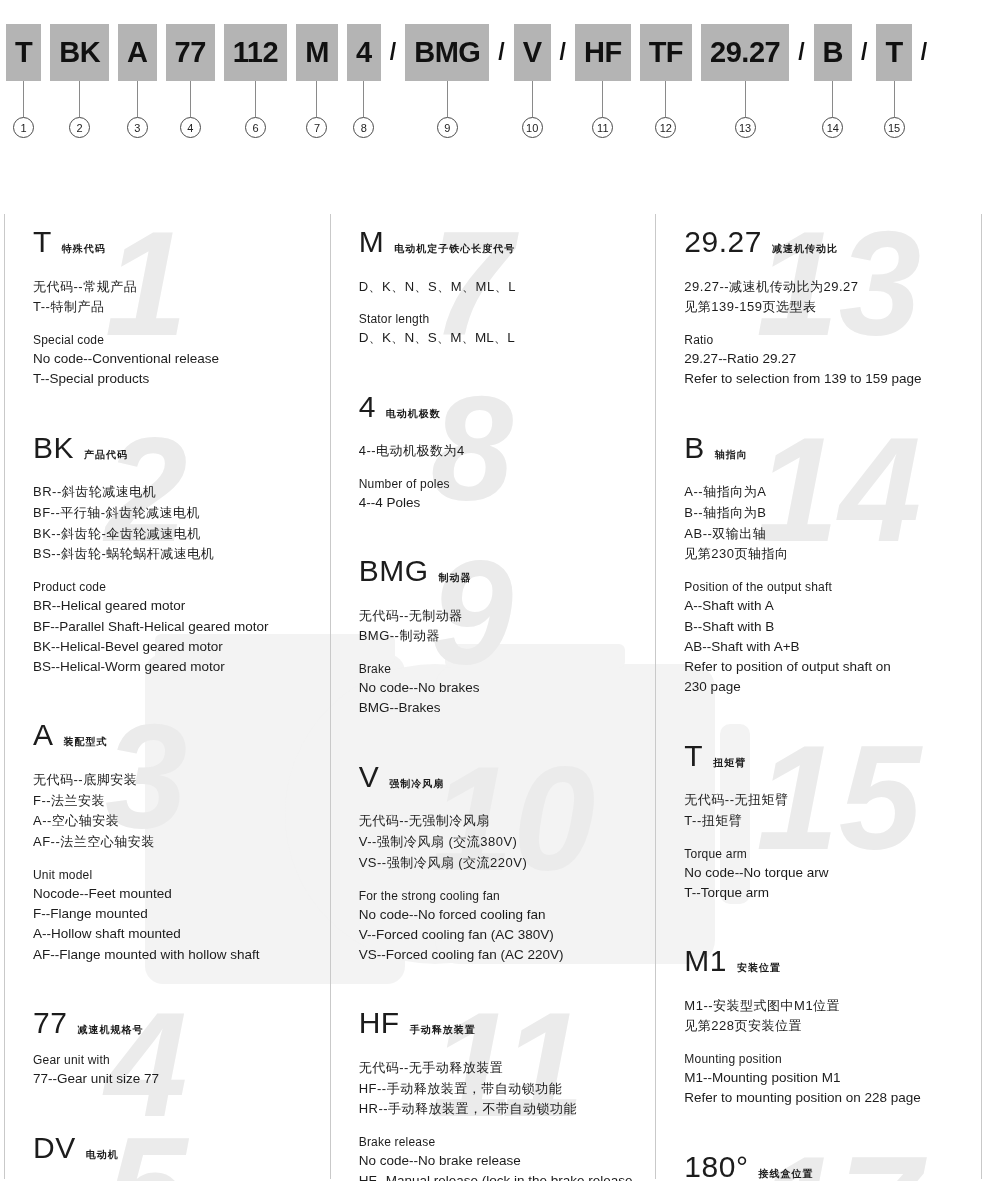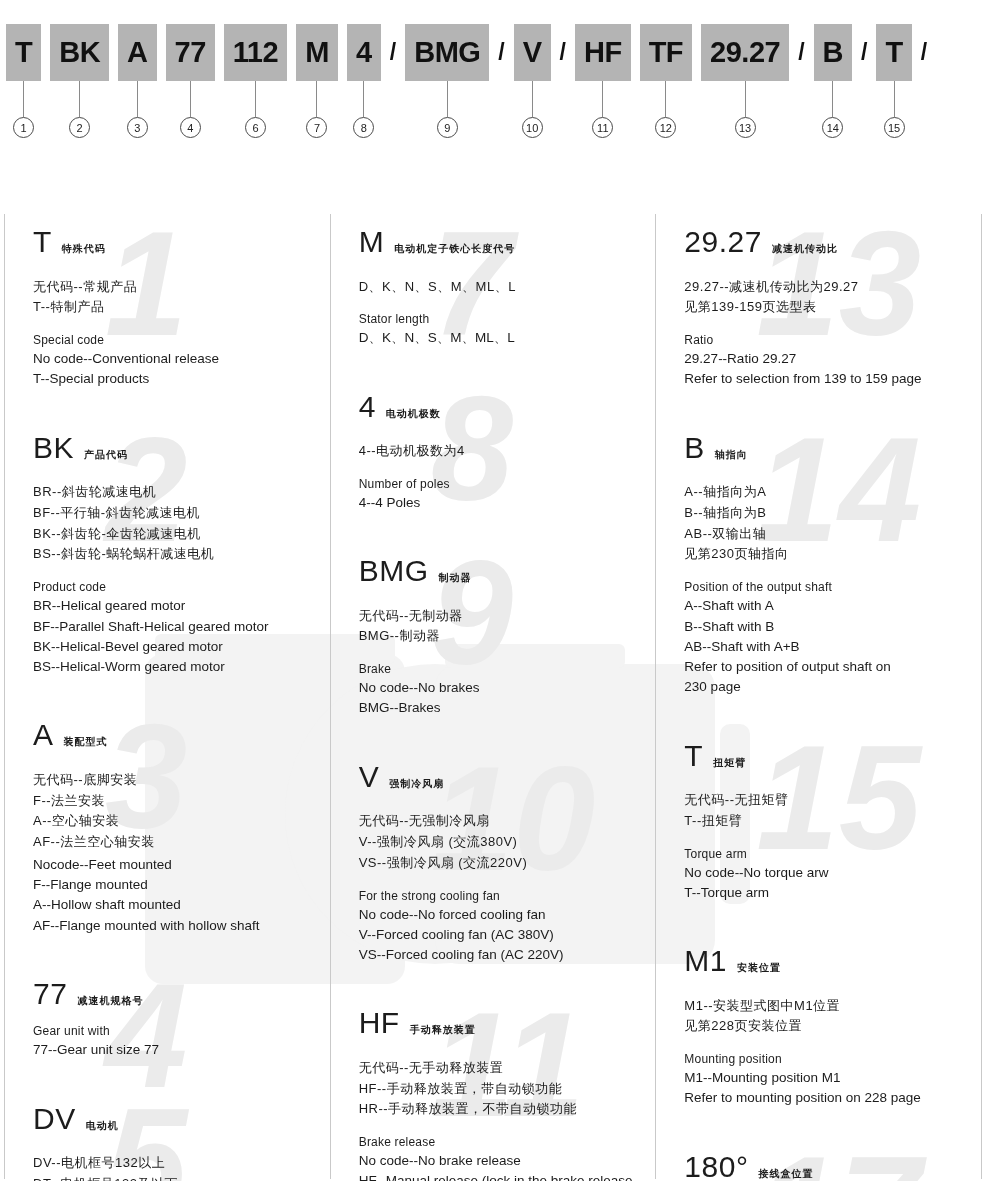--- a/index.html
+++ b/index.html
@@ -185,20 +185,21 @@
       <span class="wm">3</span>
       <div class="sec-inner">
         <div class="sec-head">
           <span class="sec-code">A</span>
           <span class="sec-cn-title">装配型式</span>
         </div>
         <div class="cn-lines">无代码--底脚安装
 F--法兰安装
 A--空心轴安装
 AF--法兰空心轴安装</div>
+        <div class="en-title">Unit model</div>
         <div class="en-lines">Nocode--Feet mounted
 F--Flange mounted
 A--Hollow shaft mounted
 AF--Flange mounted with hollow shaft</div>
       </div>
     </div>
 
     <div class="section">
       <span class="wm">4</span>
       <div class="sec-inner">

